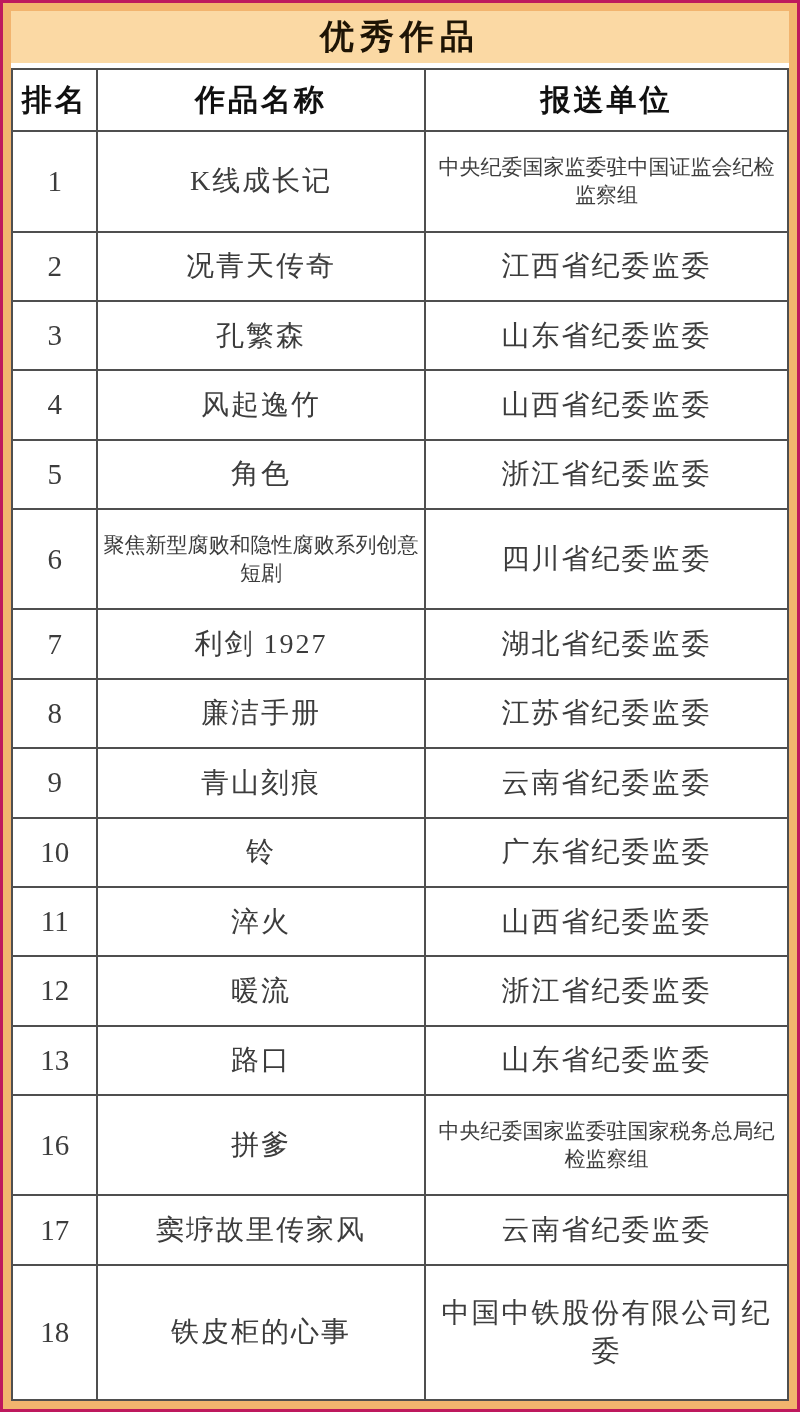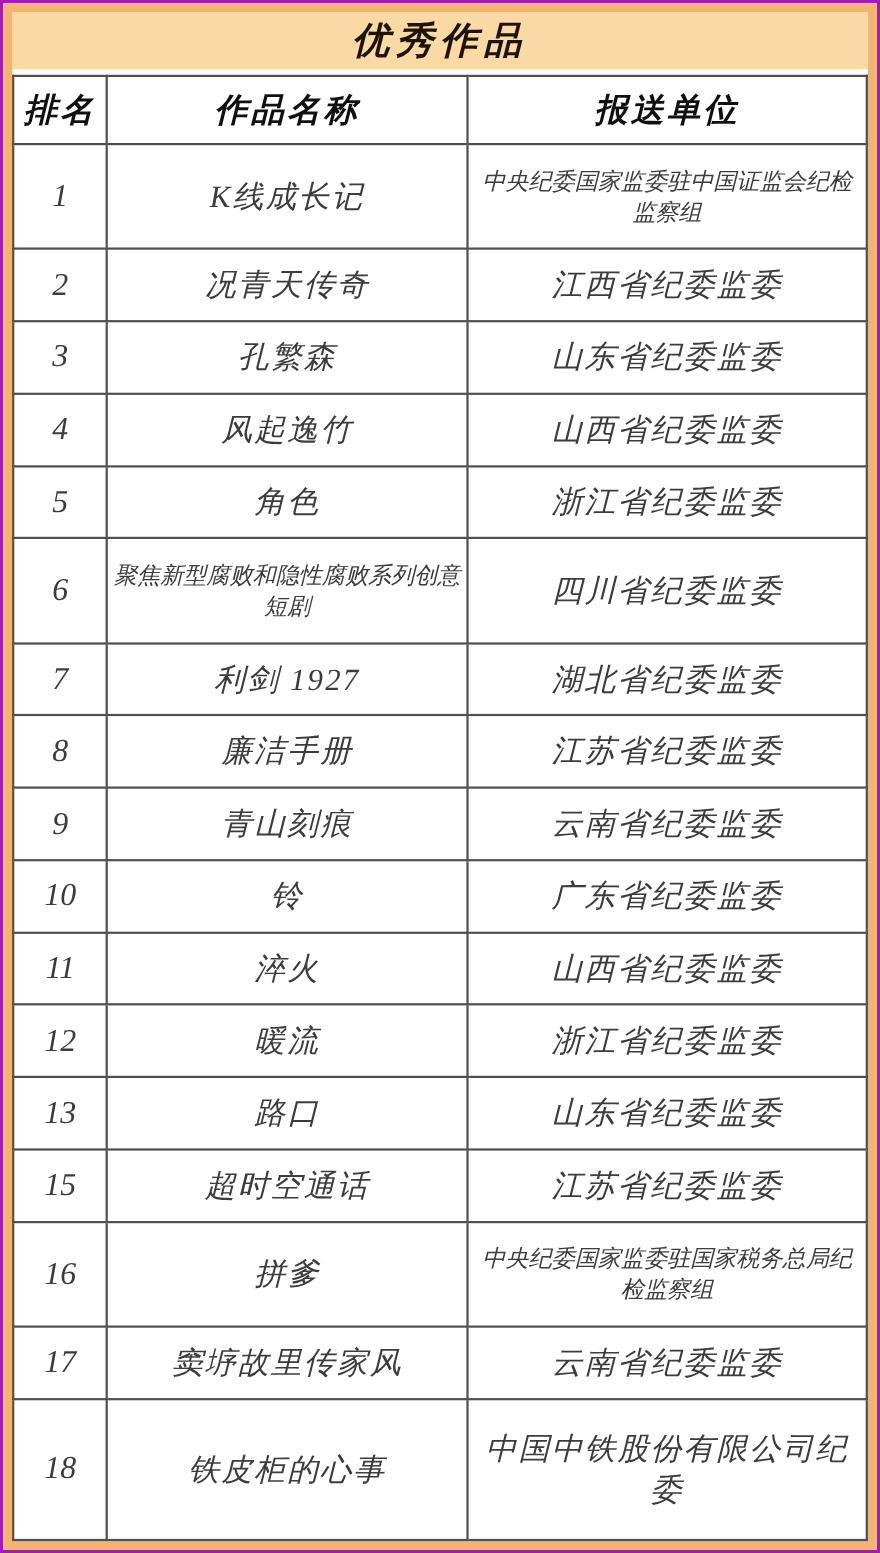--- a/index.html
+++ b/index.html
@@ -5,23 +5,22 @@
   html, body {
     margin: 0;
     padding: 0;
     background: #ffffff;
     font-family: "Liberation Sans", sans-serif;
   }
   .page {
     position: relative;
     width: 800px;
     height: 1412px;
-    background: #a21caf;
+    background: #be185d;
     overflow: hidden;
-    font-style: italic;
   }
   .card {
     position: absolute;
     left: 3px;
     top: 3px;
     width: 794px;
     height: 1406px;
     box-sizing: border-box;
     border: 8px solid var(--frame, #f2b46e);
     background: #ffffff;
@@ -172,25 +171,20 @@
     <td class="unit">浙江省纪委监委</td>
   </tr>
 
   <tr>
     <td class="rank">13</td>
     <td class="work">路口</td>
     <td class="unit">山东省纪委监委</td>
   </tr>
 
 
-  <tr>
-    <td class="rank">15</td>
-    <td class="work">超时空通话</td>
-    <td class="unit">江苏省纪委监委</td>
-  </tr>
 
   <tr>
     <td class="rank">16</td>
     <td class="work">拼爹</td>
     <td class="unit long">中央纪委国家监委驻国家税务总局纪检监察组</td>
   </tr>
 
   <tr>
     <td class="rank">17</td>
     <td class="work">窦垿故里传家风</td>

